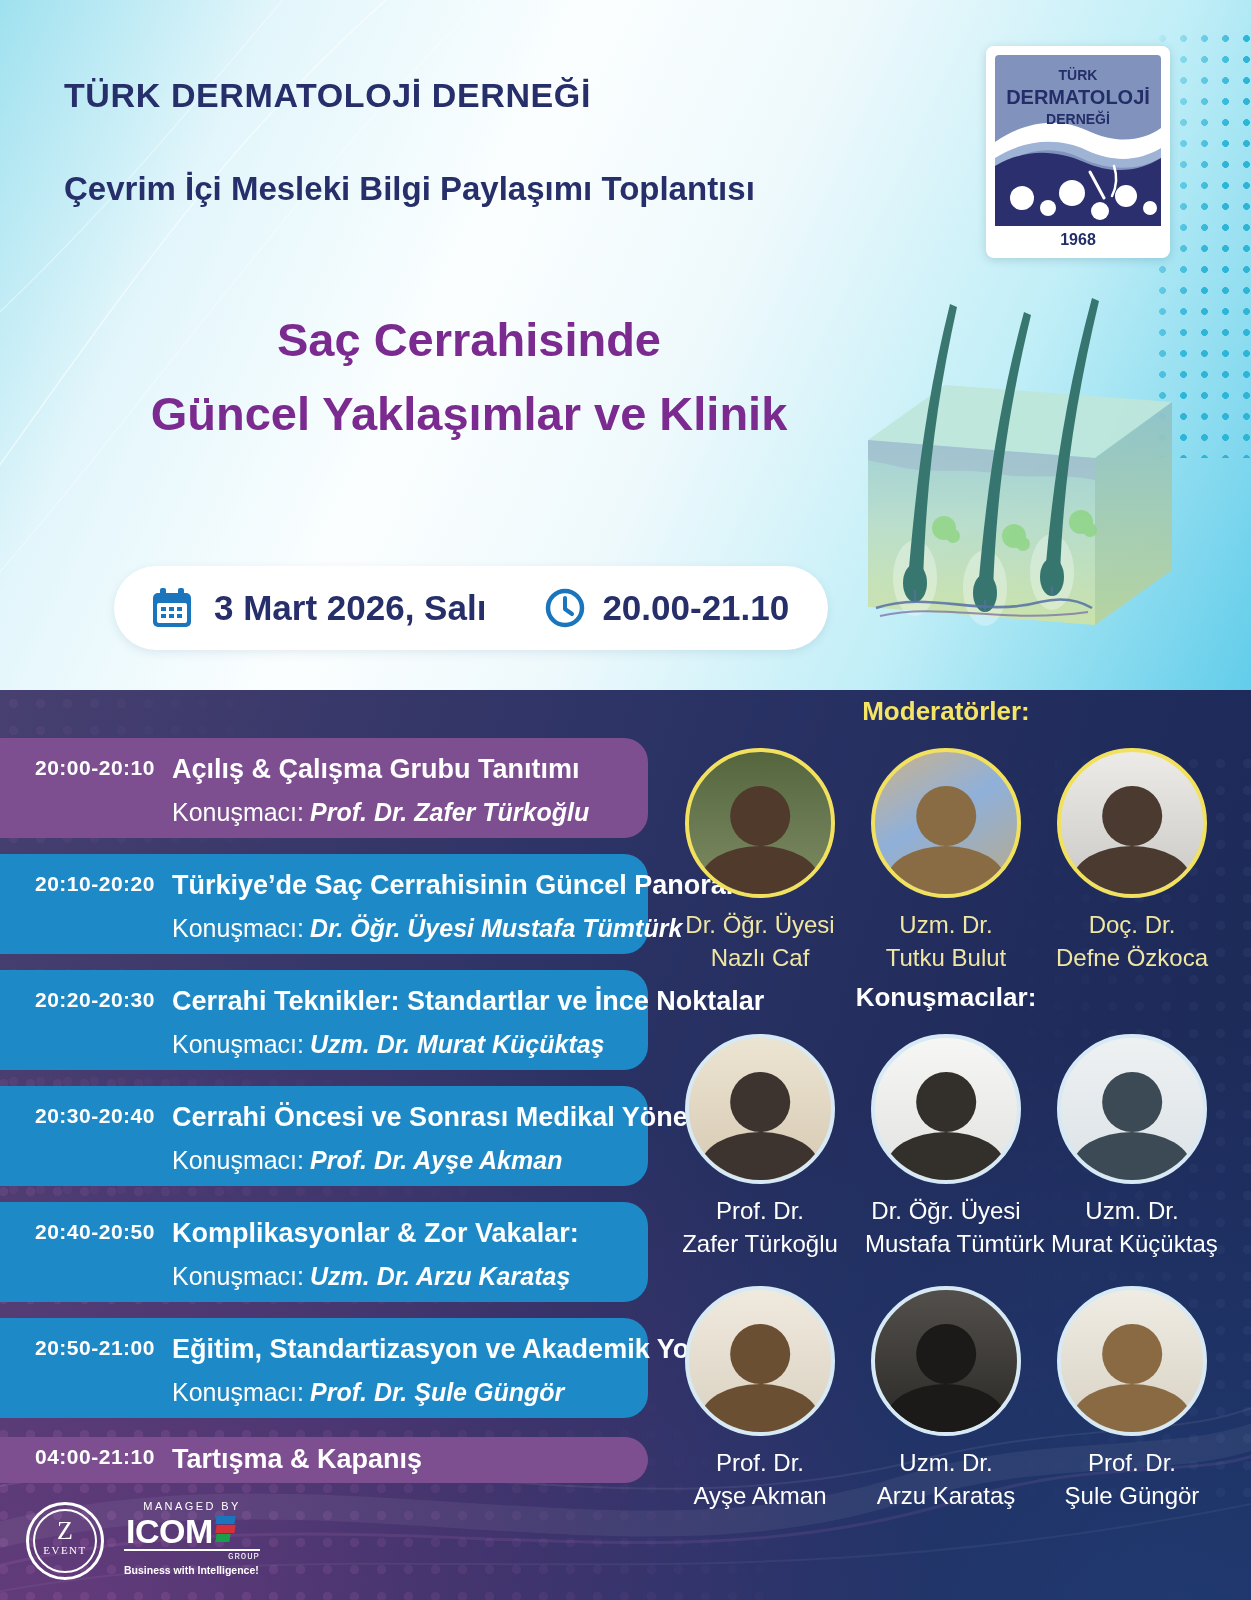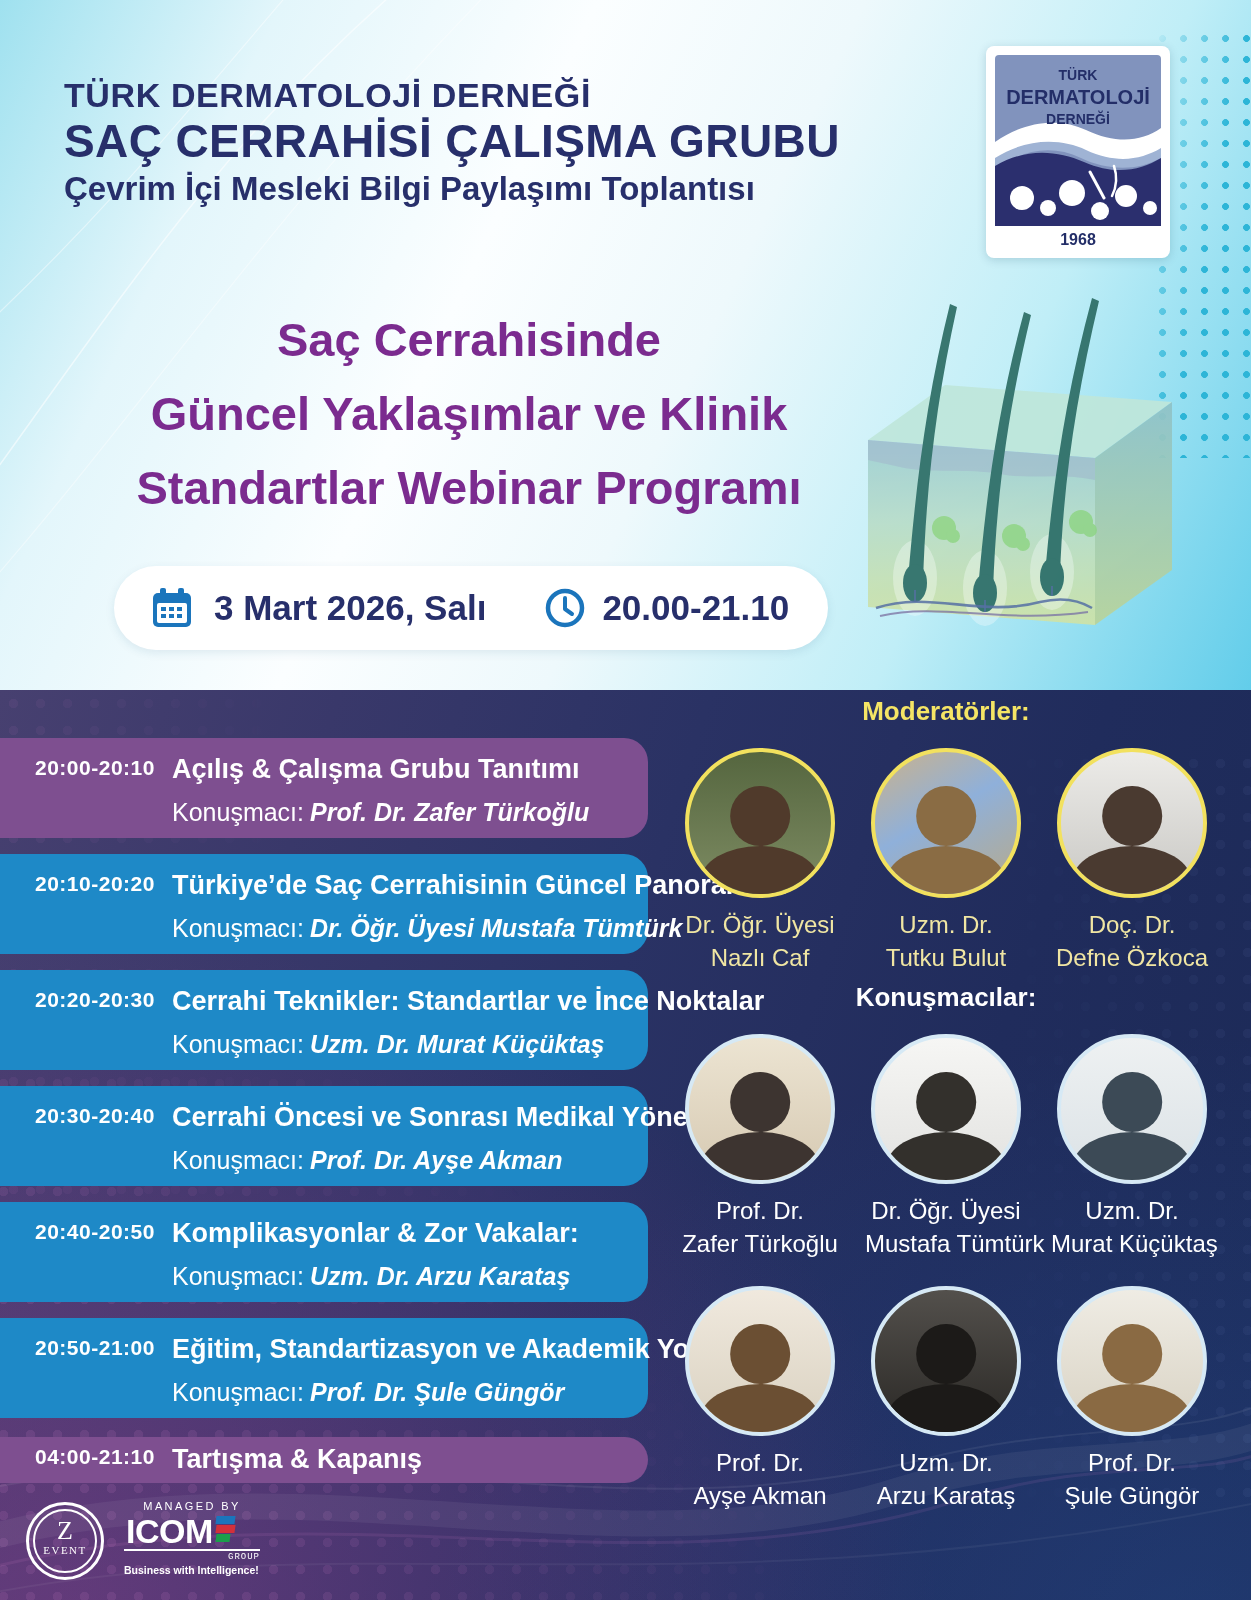--- a/index.html
+++ b/index.html
@@ -129,21 +129,20 @@
 <div id="poster">
 
   <section class="top">
     <svg class="mesh" width="700" height="690" viewBox="0 0 700 690">
       <path d="M-40,520 C120,300 220,140 420,-30" stroke="rgba(255,255,255,.55)" stroke-width="1.5" fill="none"></path>
       <path d="M-60,640 C140,420 260,220 520,-40" stroke="rgba(255,255,255,.4)" stroke-width="1.2" fill="none"></path>
       <path d="M-30,340 C100,220 180,120 300,-20" stroke="rgba(255,255,255,.45)" stroke-width="1.2" fill="none"></path>
     </svg>
 
     <div class="h-line h1">TÜRK DERMATOLOJİ DERNEĞİ</div>
-    <div class="h-line h2">SAÇ CERRAHİSİ ÇALIŞMA GRUBU</div>
     <div class="h-line h3">Çevrim İçi Mesleki Bilgi Paylaşımı Toplantısı</div>
 
     <div class="dots-tr"></div>
 
     <div class="logo">
       <svg width="184" height="212" viewBox="0 0 184 212">
         <rect x="9" y="9" width="166" height="194" rx="4" fill="#8193bd"></rect>
         <path d="M9,96 C40,74 75,72 100,84 C130,98 155,96 175,82 L175,110 C150,124 120,122 95,110 C65,96 35,100 9,118 Z" fill="#ffffff"></path>
         <path d="M9,112 C40,92 75,92 100,104 C130,118 155,114 175,102 L175,112 C150,126 120,124 95,112 C65,98 35,104 9,124 Z" fill="#9fb3d4"></path>
         <path d="M9,120 C40,102 70,104 98,116 C130,130 155,124 175,112 L175,180 L9,180 Z" fill="#2b2f6e"></path>
@@ -158,21 +157,20 @@
         <rect x="9" y="180" width="166" height="23" fill="#fff"></rect>
         <text x="92" y="34" text-anchor="middle" font-size="14" font-weight="bold" fill="#232e68" font-family="Liberation Sans, sans-serif">TÜRK</text>
         <text x="92" y="58" text-anchor="middle" font-size="20" font-weight="bold" fill="#232e68" font-family="Liberation Sans, sans-serif">DERMATOLOJİ</text>
         <text x="92" y="78" text-anchor="middle" font-size="14" font-weight="bold" fill="#232e68" font-family="Liberation Sans, sans-serif">DERNEĞİ</text>
         <text x="92" y="199" text-anchor="middle" font-size="16" font-weight="bold" fill="#232e68" font-family="Liberation Sans, sans-serif">1968</text>
       </svg>
     </div>
 
     <div class="ev-title t1">Saç Cerrahisinde</div>
     <div class="ev-title t2">Güncel Yaklaşımlar ve Klinik</div>
-    <div class="ev-title t3">Standartlar Webinar Programı</div>
 
     <div class="pill">
       <svg width="44" height="44" viewBox="0 0 44 44">
         <rect x="3" y="7" width="38" height="34" rx="5" fill="#1b75bc"></rect>
         <rect x="7" y="17" width="30" height="20" rx="2" fill="#fff"></rect>
         <rect x="10" y="2" width="6" height="10" rx="2" fill="#1b75bc"></rect>
         <rect x="28" y="2" width="6" height="10" rx="2" fill="#1b75bc"></rect>
         <g fill="#1b75bc">
           <rect x="11" y="21" width="5" height="4"></rect>
             <rect x="19" y="21" width="5" height="4"></rect>

